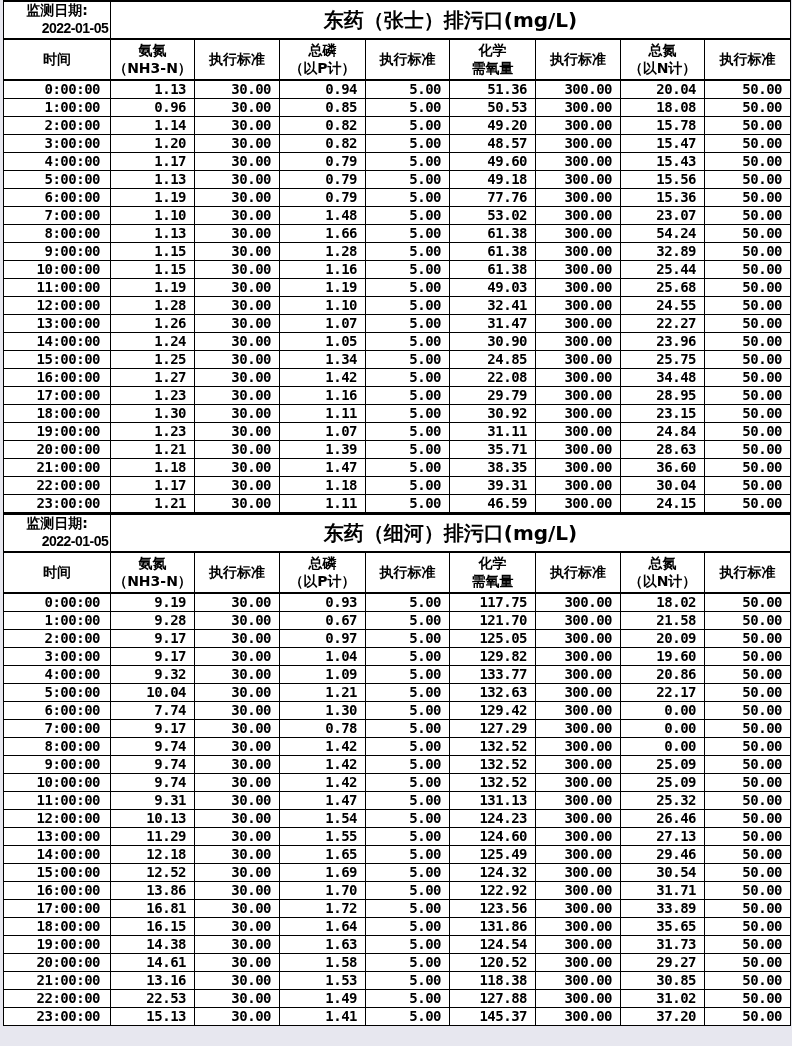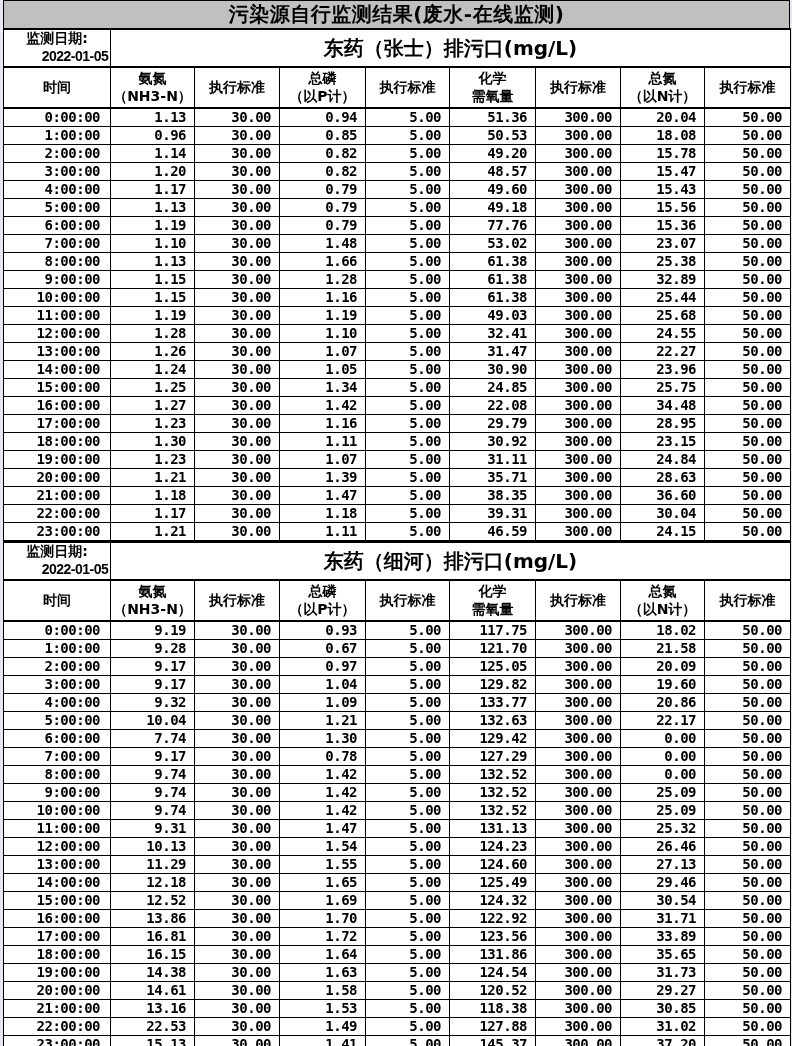--- a/index.html
+++ b/index.html
@@ -80,21 +80,20 @@
   }
   tr.data-row td.time-cell {
     padding-right: 10px;
   }
 </style>
 </head>
 <body>
 
 <div class="page">
 
-  <div class="title-bar">污染源自行监测结果(废水-在线监测)</div>
 
   <table class="monitor-table">
     <colgroup>
       <col style="width:107px">
         <col style="width:84px">
         <col style="width:85px">
       <col style="width:86px">
         <col style="width:84px">
         <col style="width:86px">
       <col style="width:85px">
@@ -231,21 +230,21 @@
           <td class="value-cell">50.00</td>
         </tr>
         <tr class="data-row">
           <td class="time-cell">8:00:00</td>
           <td class="value-cell">1.13</td>
           <td class="value-cell">30.00</td>
           <td class="value-cell">1.66</td>
           <td class="value-cell">5.00</td>
           <td class="value-cell">61.38</td>
           <td class="value-cell">300.00</td>
-          <td class="value-cell">25.38</td>
+          <td class="value-cell">54.24</td>
           <td class="value-cell">50.00</td>
         </tr>
         <tr class="data-row">
           <td class="time-cell">9:00:00</td>
           <td class="value-cell">1.15</td>
           <td class="value-cell">30.00</td>
           <td class="value-cell">1.28</td>
           <td class="value-cell">5.00</td>
           <td class="value-cell">61.38</td>
           <td class="value-cell">300.00</td>

